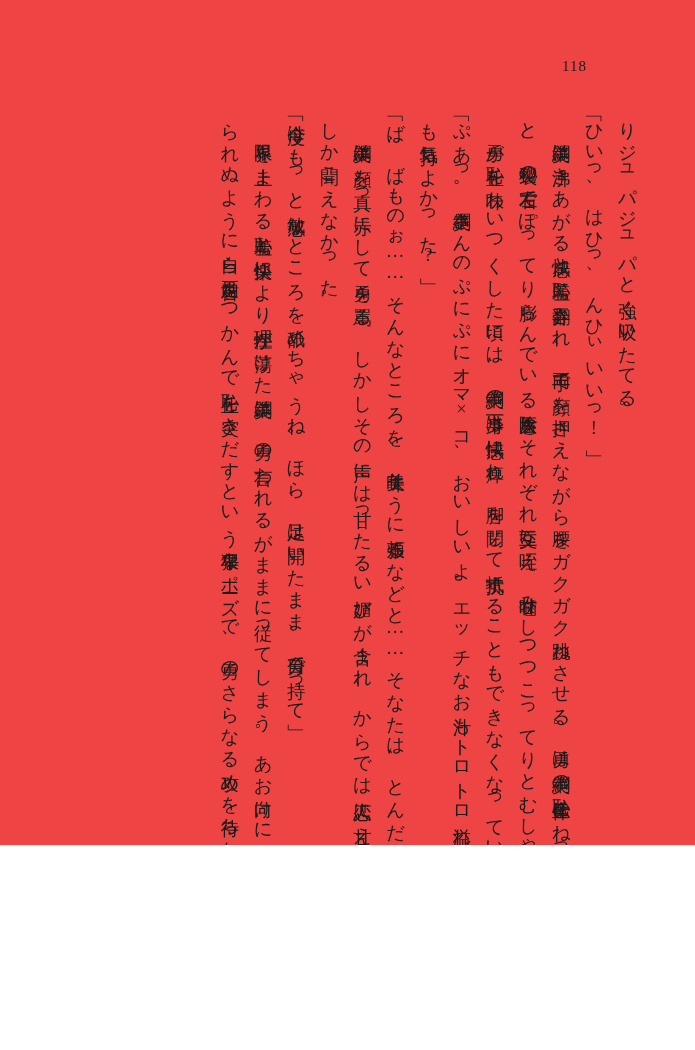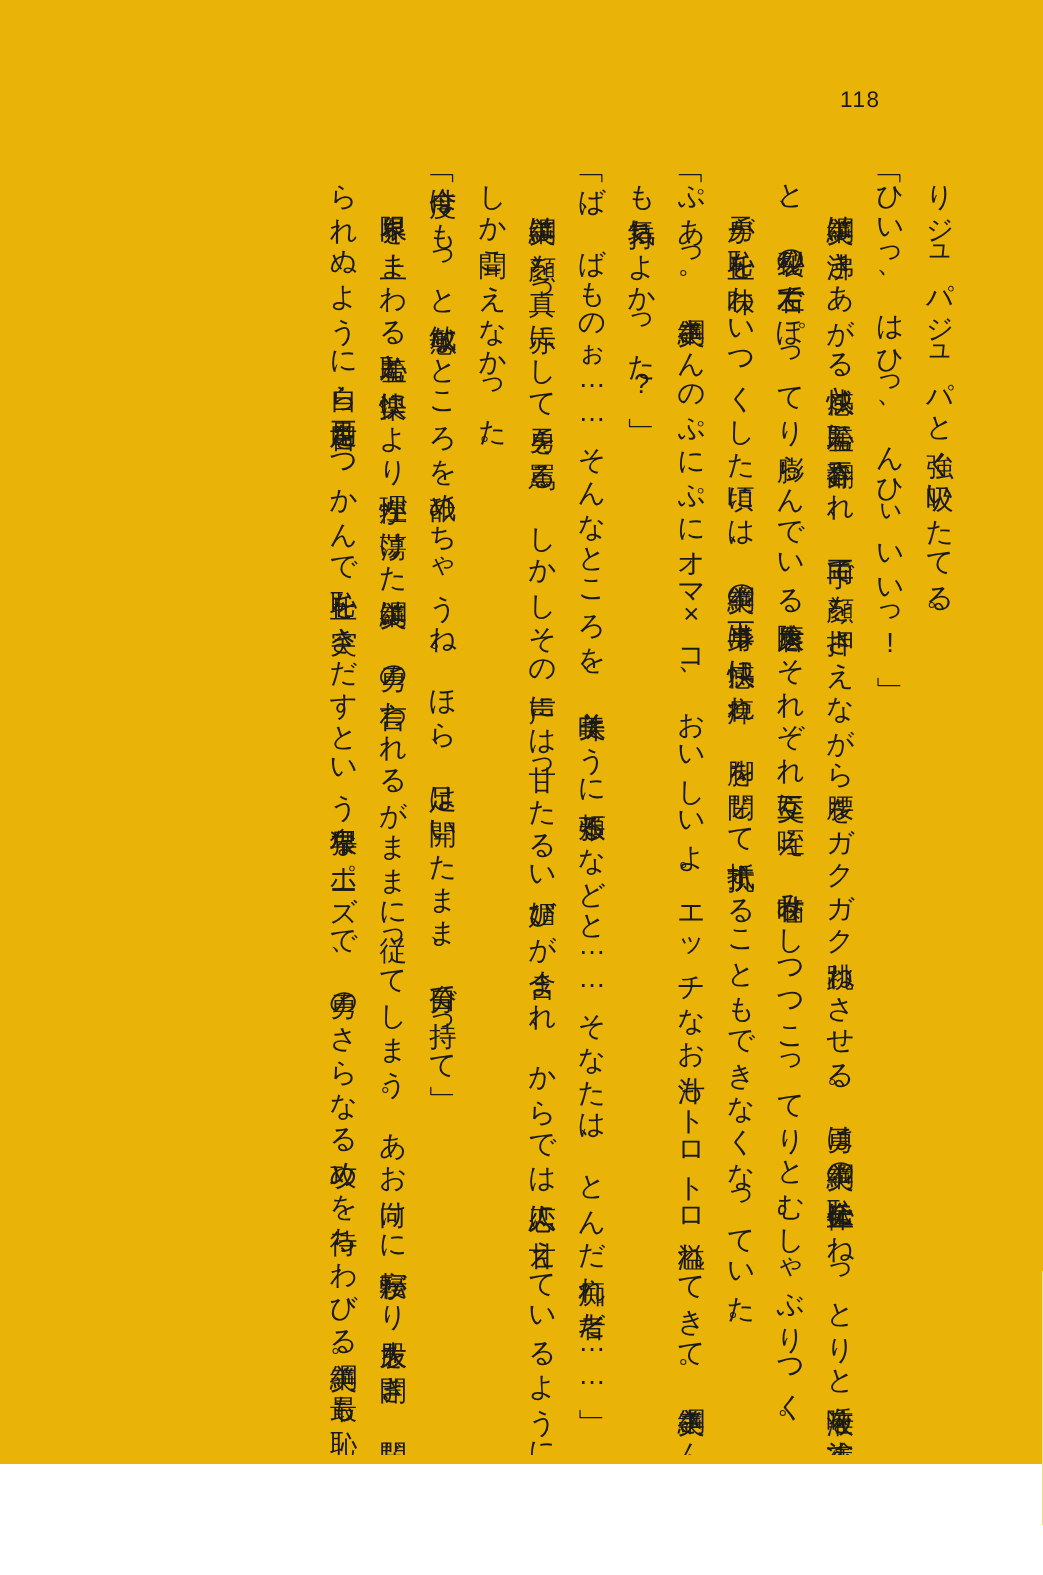--- a/index.html
+++ b/index.html
@@ -3,24 +3,24 @@
 <meta charset="utf-8">
 <style>
   html, body {
     margin: 0;
     padding: 0;
     background: #ffffff;
   }
   .page {
     position: relative;
     width: 695px;
-    height: 976px;
-    background: #eab308;
+    height: 845px;
+    background: #ef4444;
     overflow: hidden;
-    font-family: Liberation Sans, sans-serif;
+    font-family: Liberation Serif, serif;
     color: #111111;
   }
   .page-number {
     position: absolute;
     top: 58px;
     right: 108px;
     font-size: 15px;
     letter-spacing: 1px;
     color: #1a1a1a;
   }

